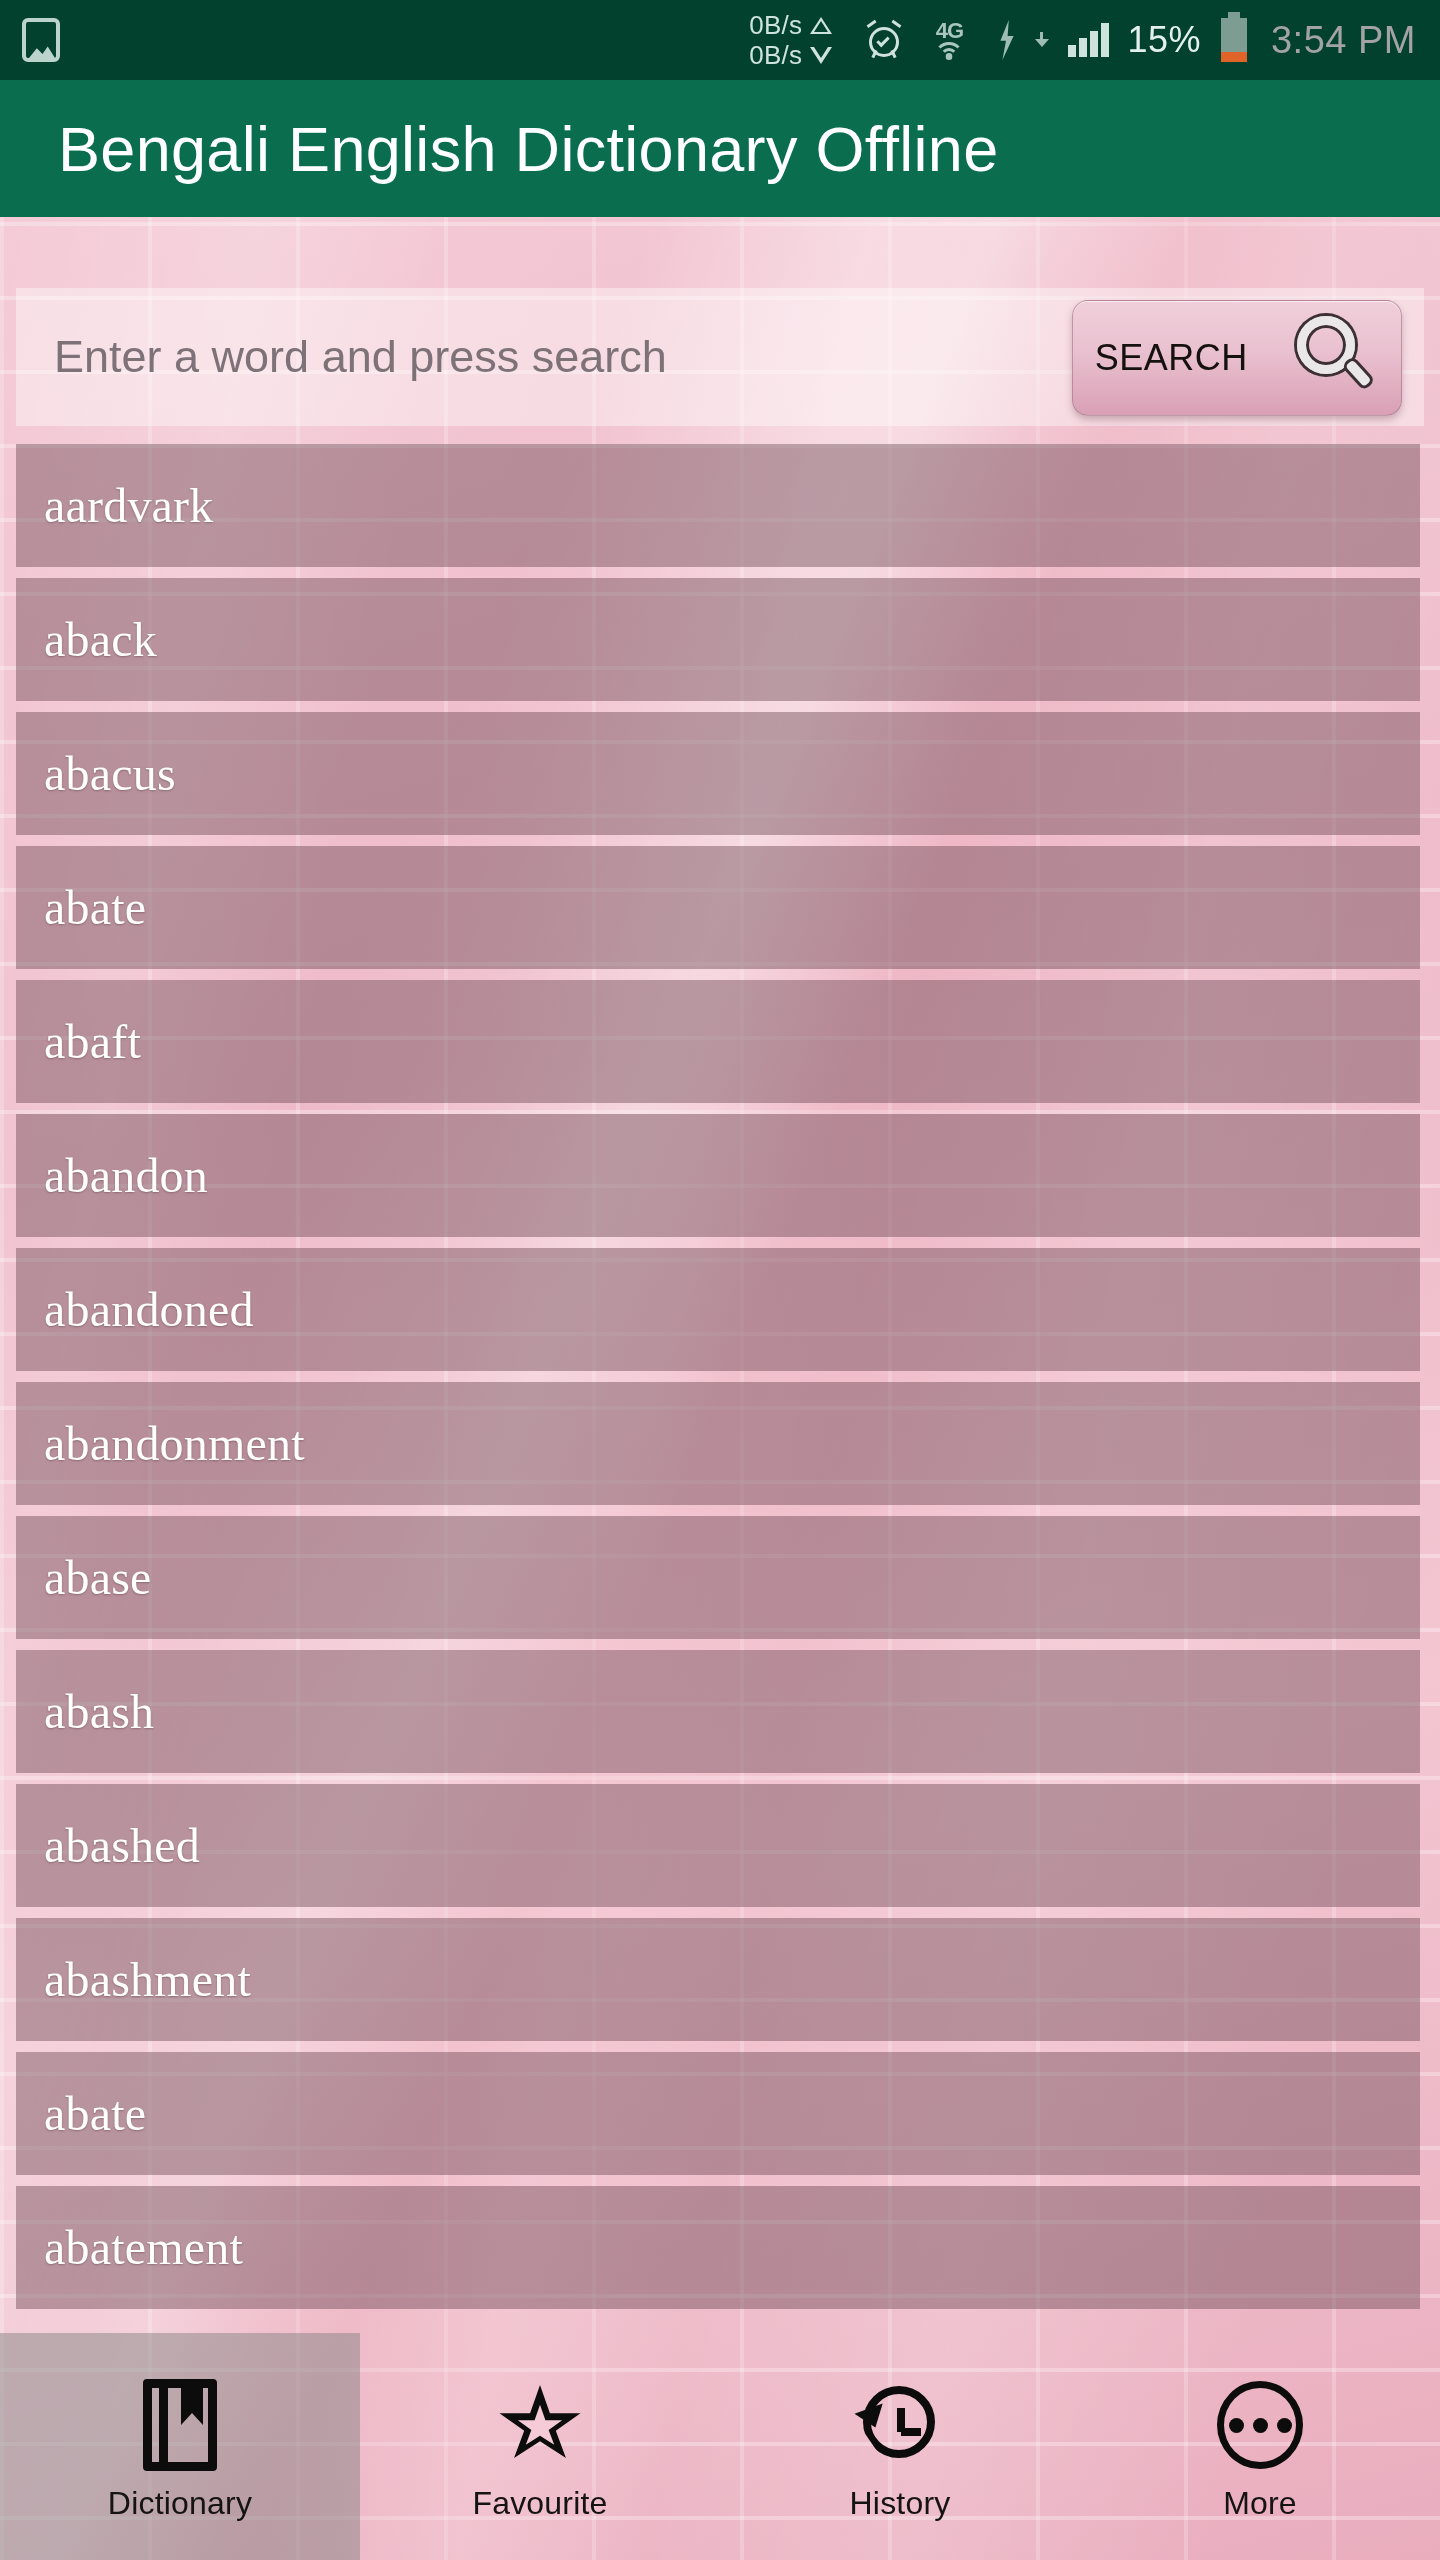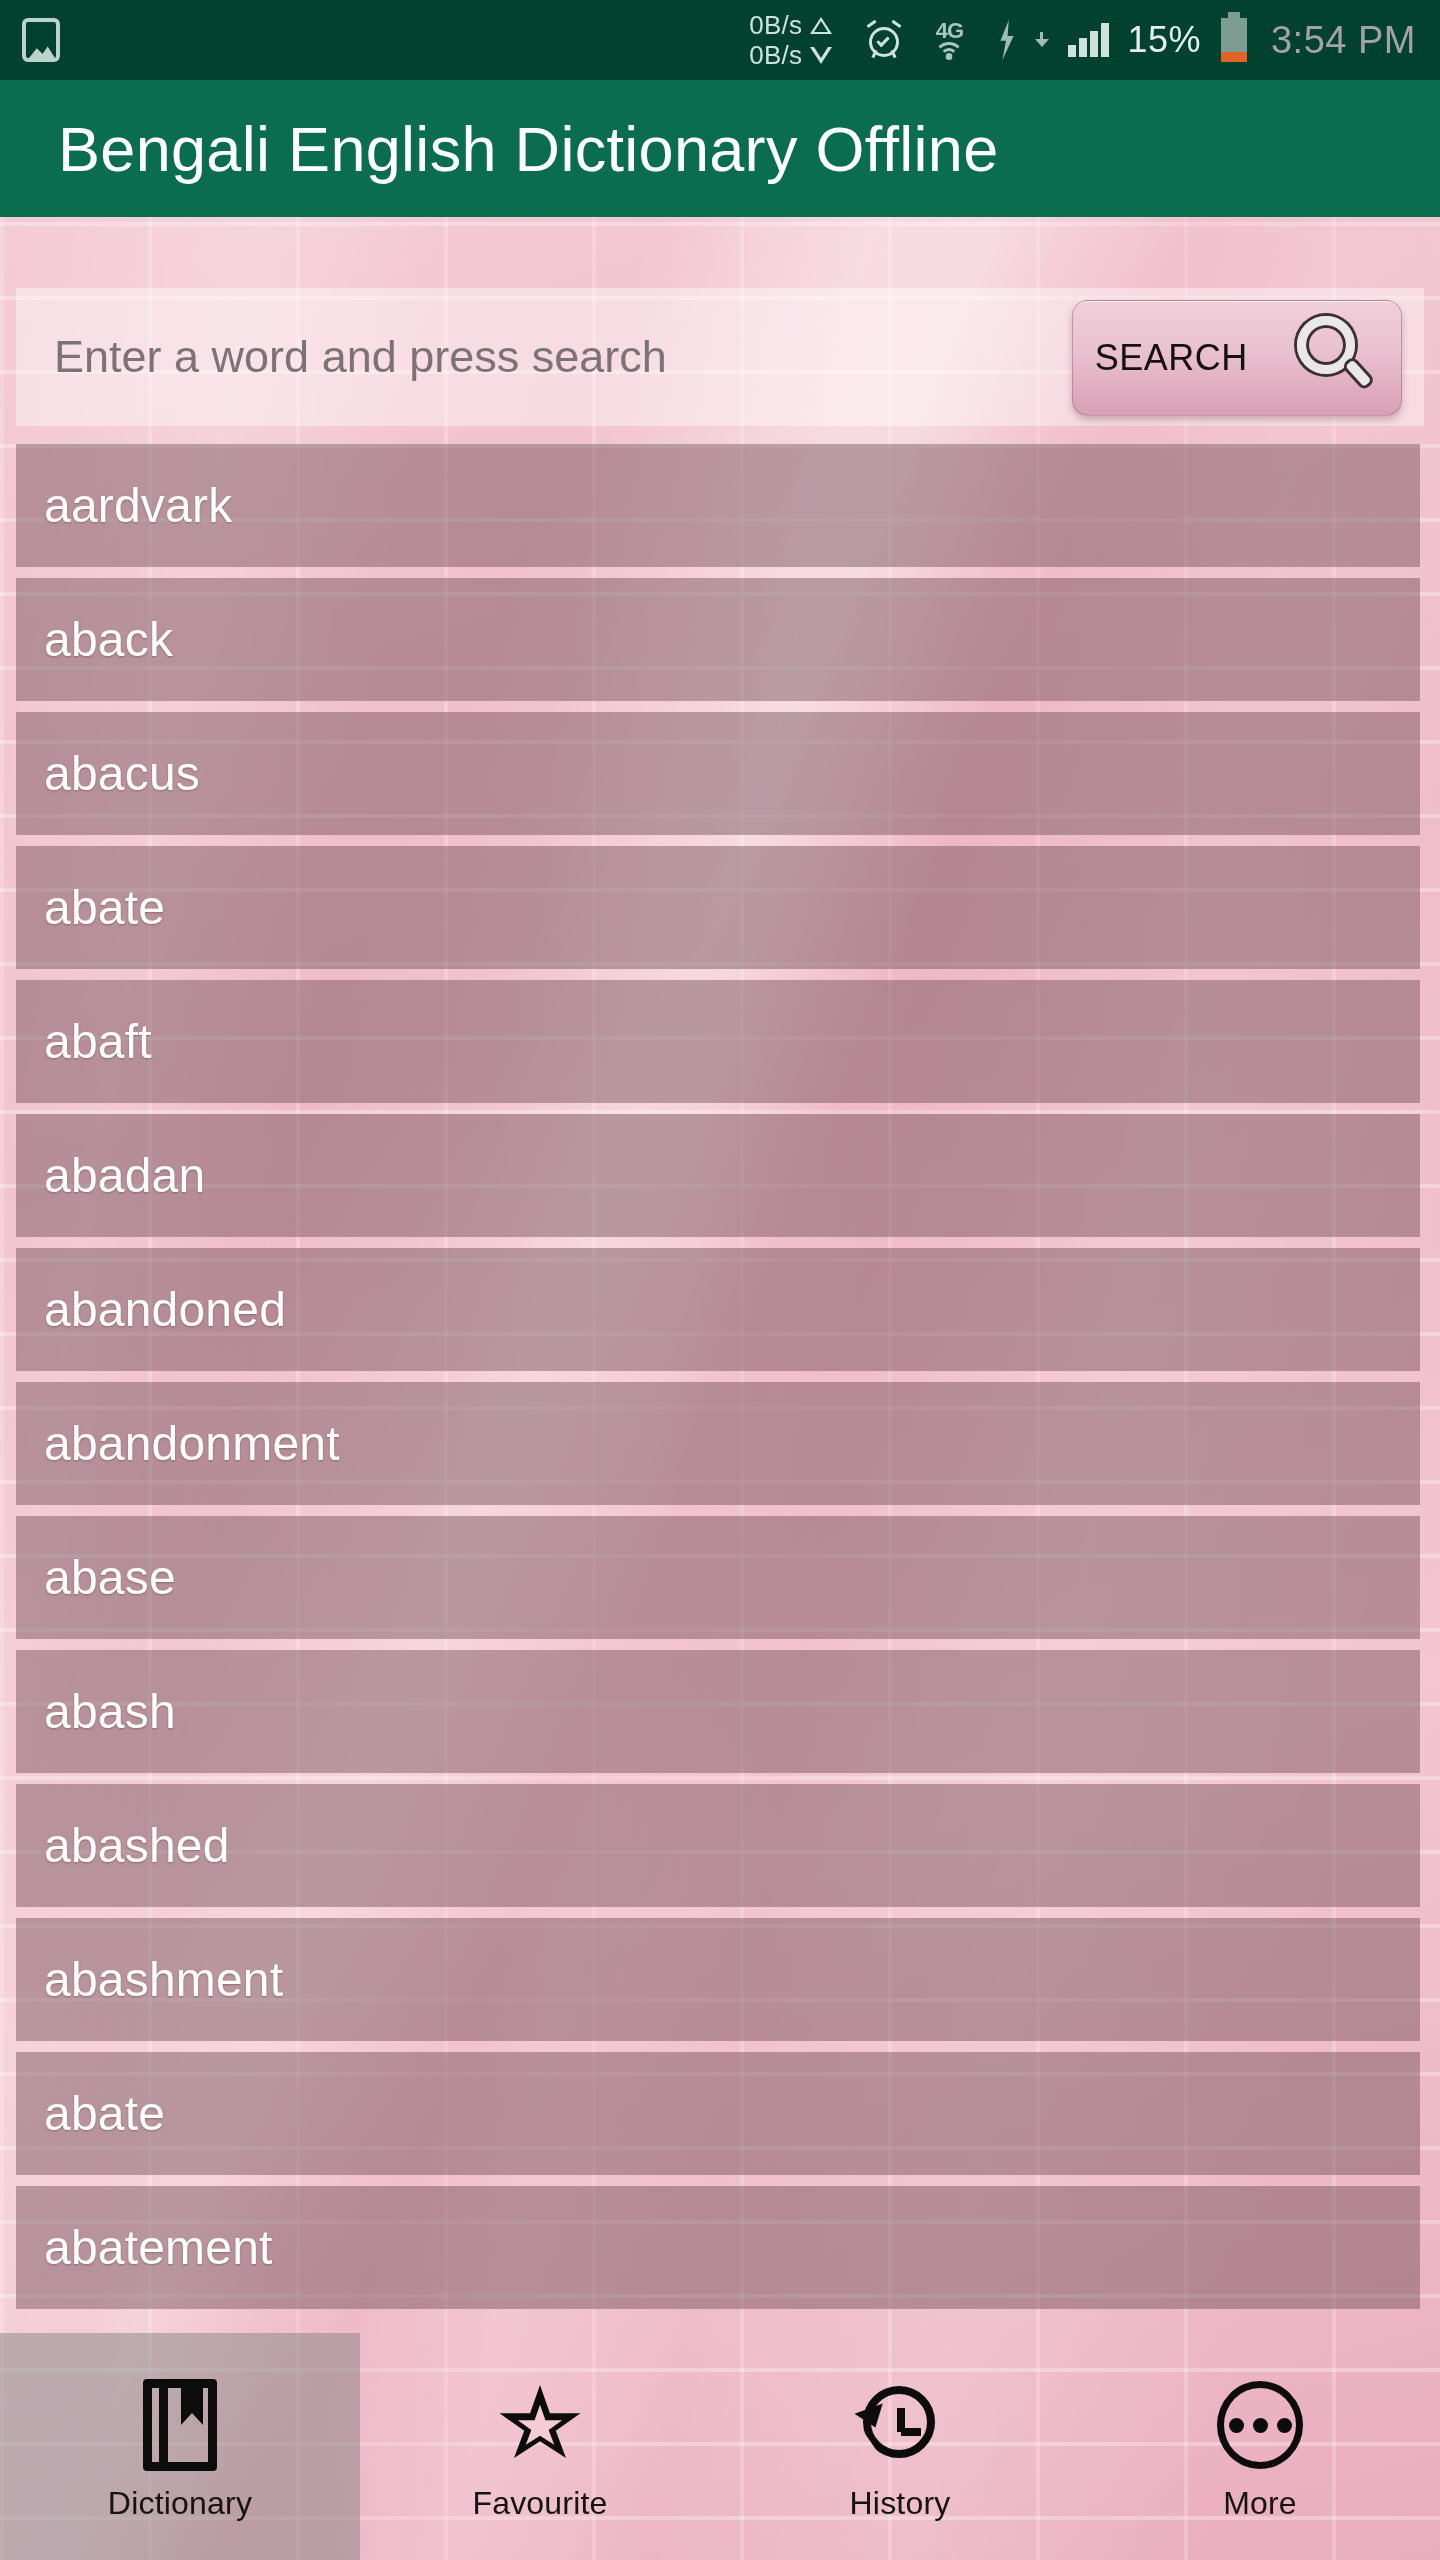--- a/index.html
+++ b/index.html
@@ -178,20 +178,21 @@
   }
   .word-row {
     position:relative; margin:0 20px 11px 16px; height:123px;
     background:rgba(107,70,82,0.44);
     display:flex; align-items:center;
     cursor:pointer;
   }
   .word-row .txt {
     color:#ffffff; font-size:48px; padding-left:28px; letter-spacing:0.2px;
     text-shadow:0 1px 2px rgba(60,35,45,0.35);
+    font-family:Liberation Serif, serif;
   }
 
   
   #bottom-nav {
     position:absolute; left:0; bottom:0; width:1440px; height:227px;
     display:flex;
   }
   .nav-item {
     flex:1; display:flex; flex-direction:column; align-items:center; justify-content:center;
     cursor:pointer; position:relative;
@@ -329,21 +330,21 @@
     <div class="word-row">
       <span class="txt">abacus</span>
     </div>
     <div class="word-row">
       <span class="txt">abate</span>
     </div>
     <div class="word-row">
       <span class="txt">abaft</span>
     </div>
     <div class="word-row">
-      <span class="txt">abadan</span>
+      <span class="txt">abandon</span>
     </div>
     <div class="word-row">
       <span class="txt">abandoned</span>
     </div>
     <div class="word-row">
       <span class="txt">abandonment</span>
     </div>
     <div class="word-row">
       <span class="txt">abase</span>
     </div>

